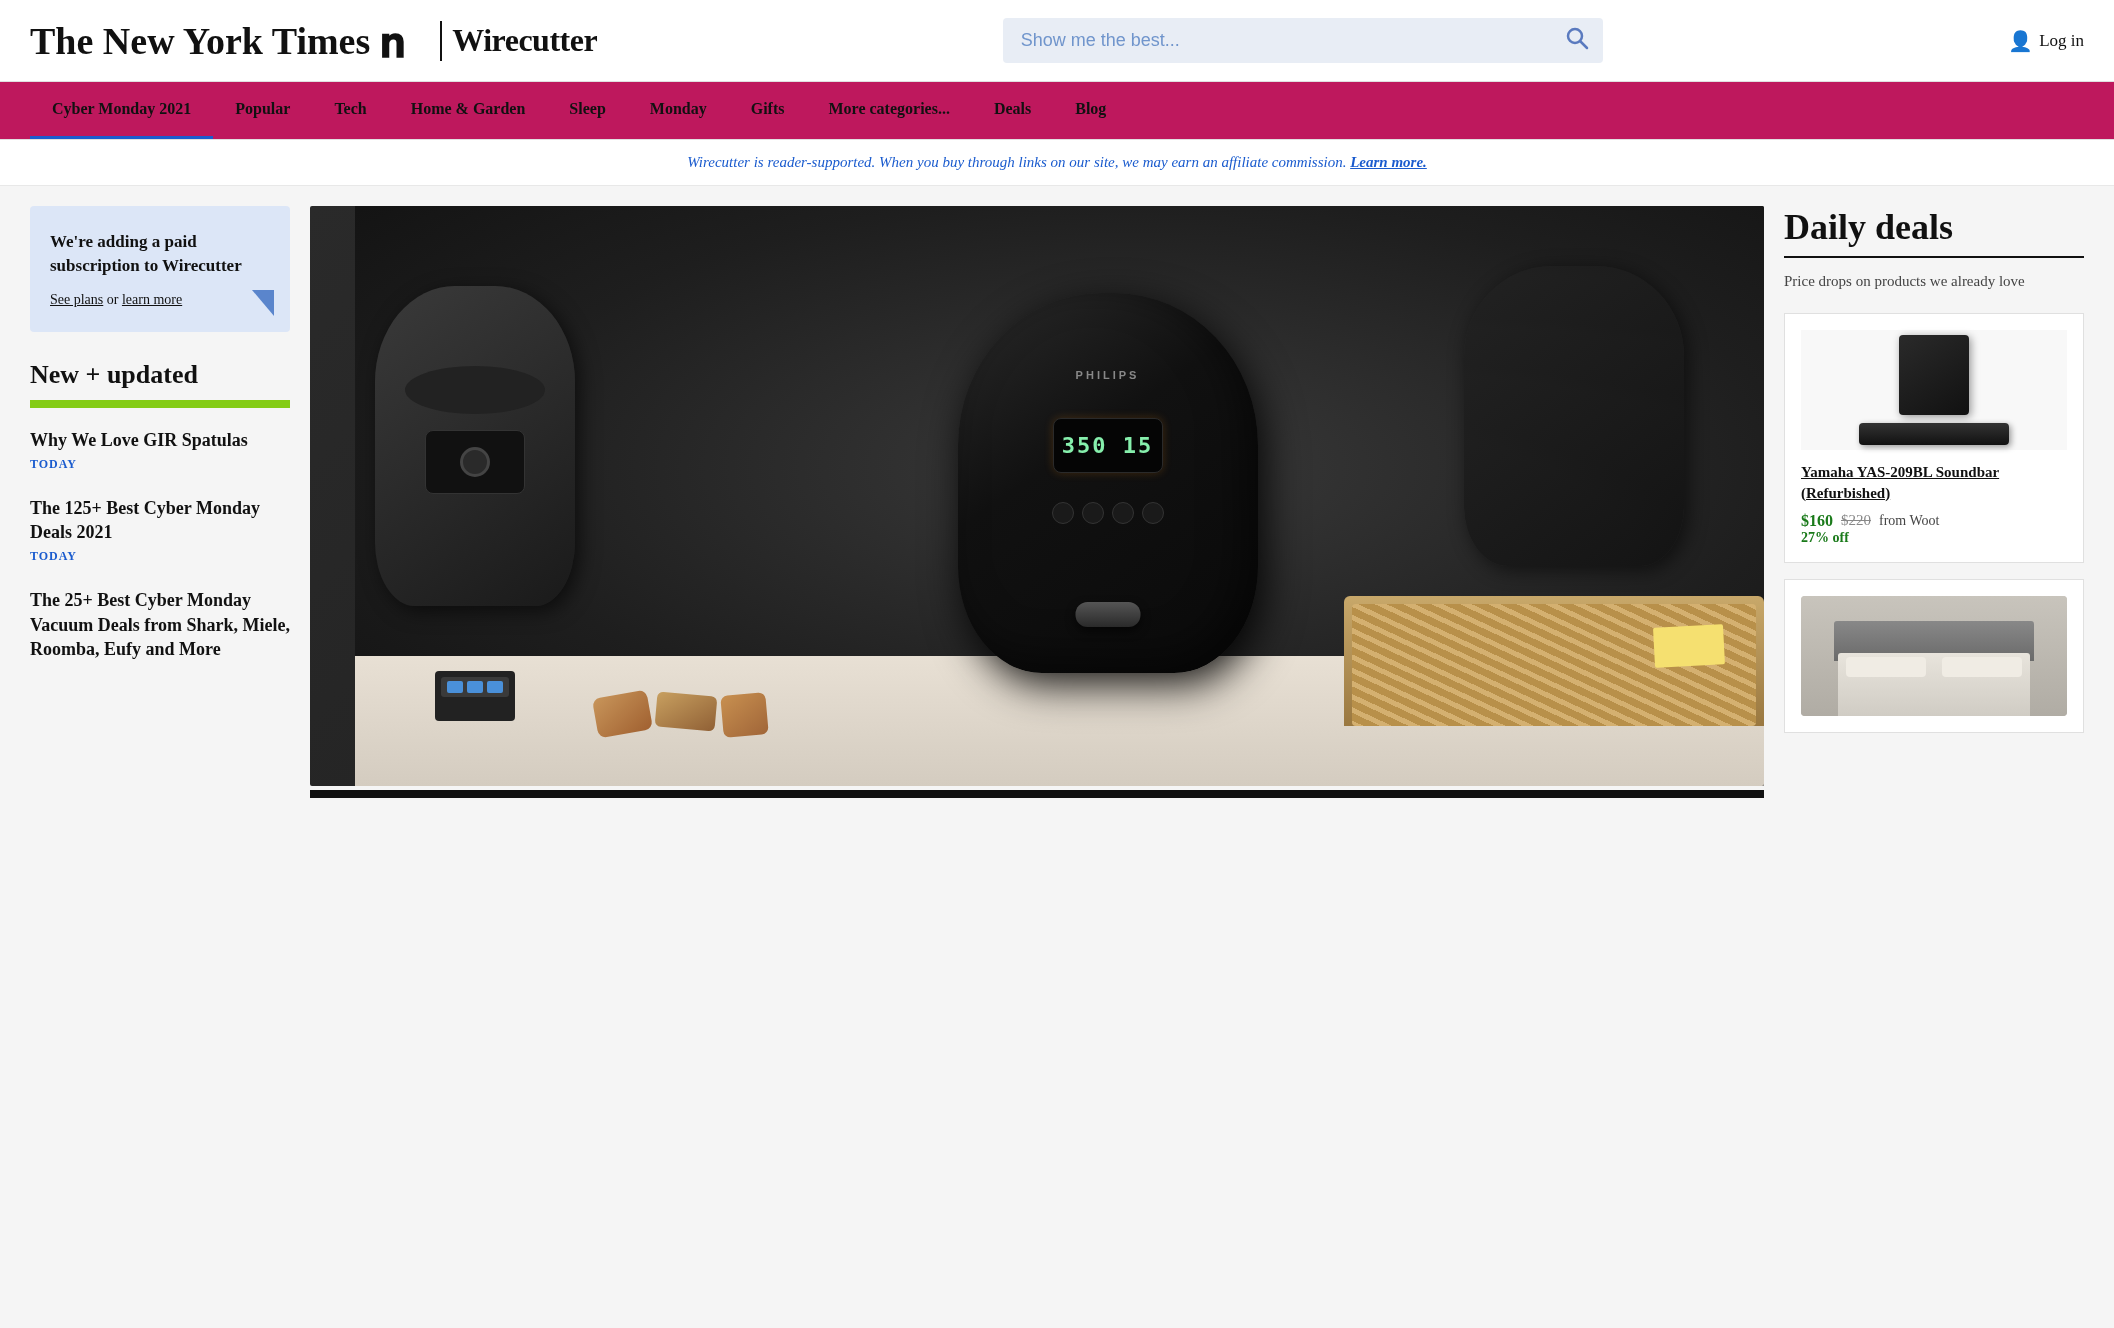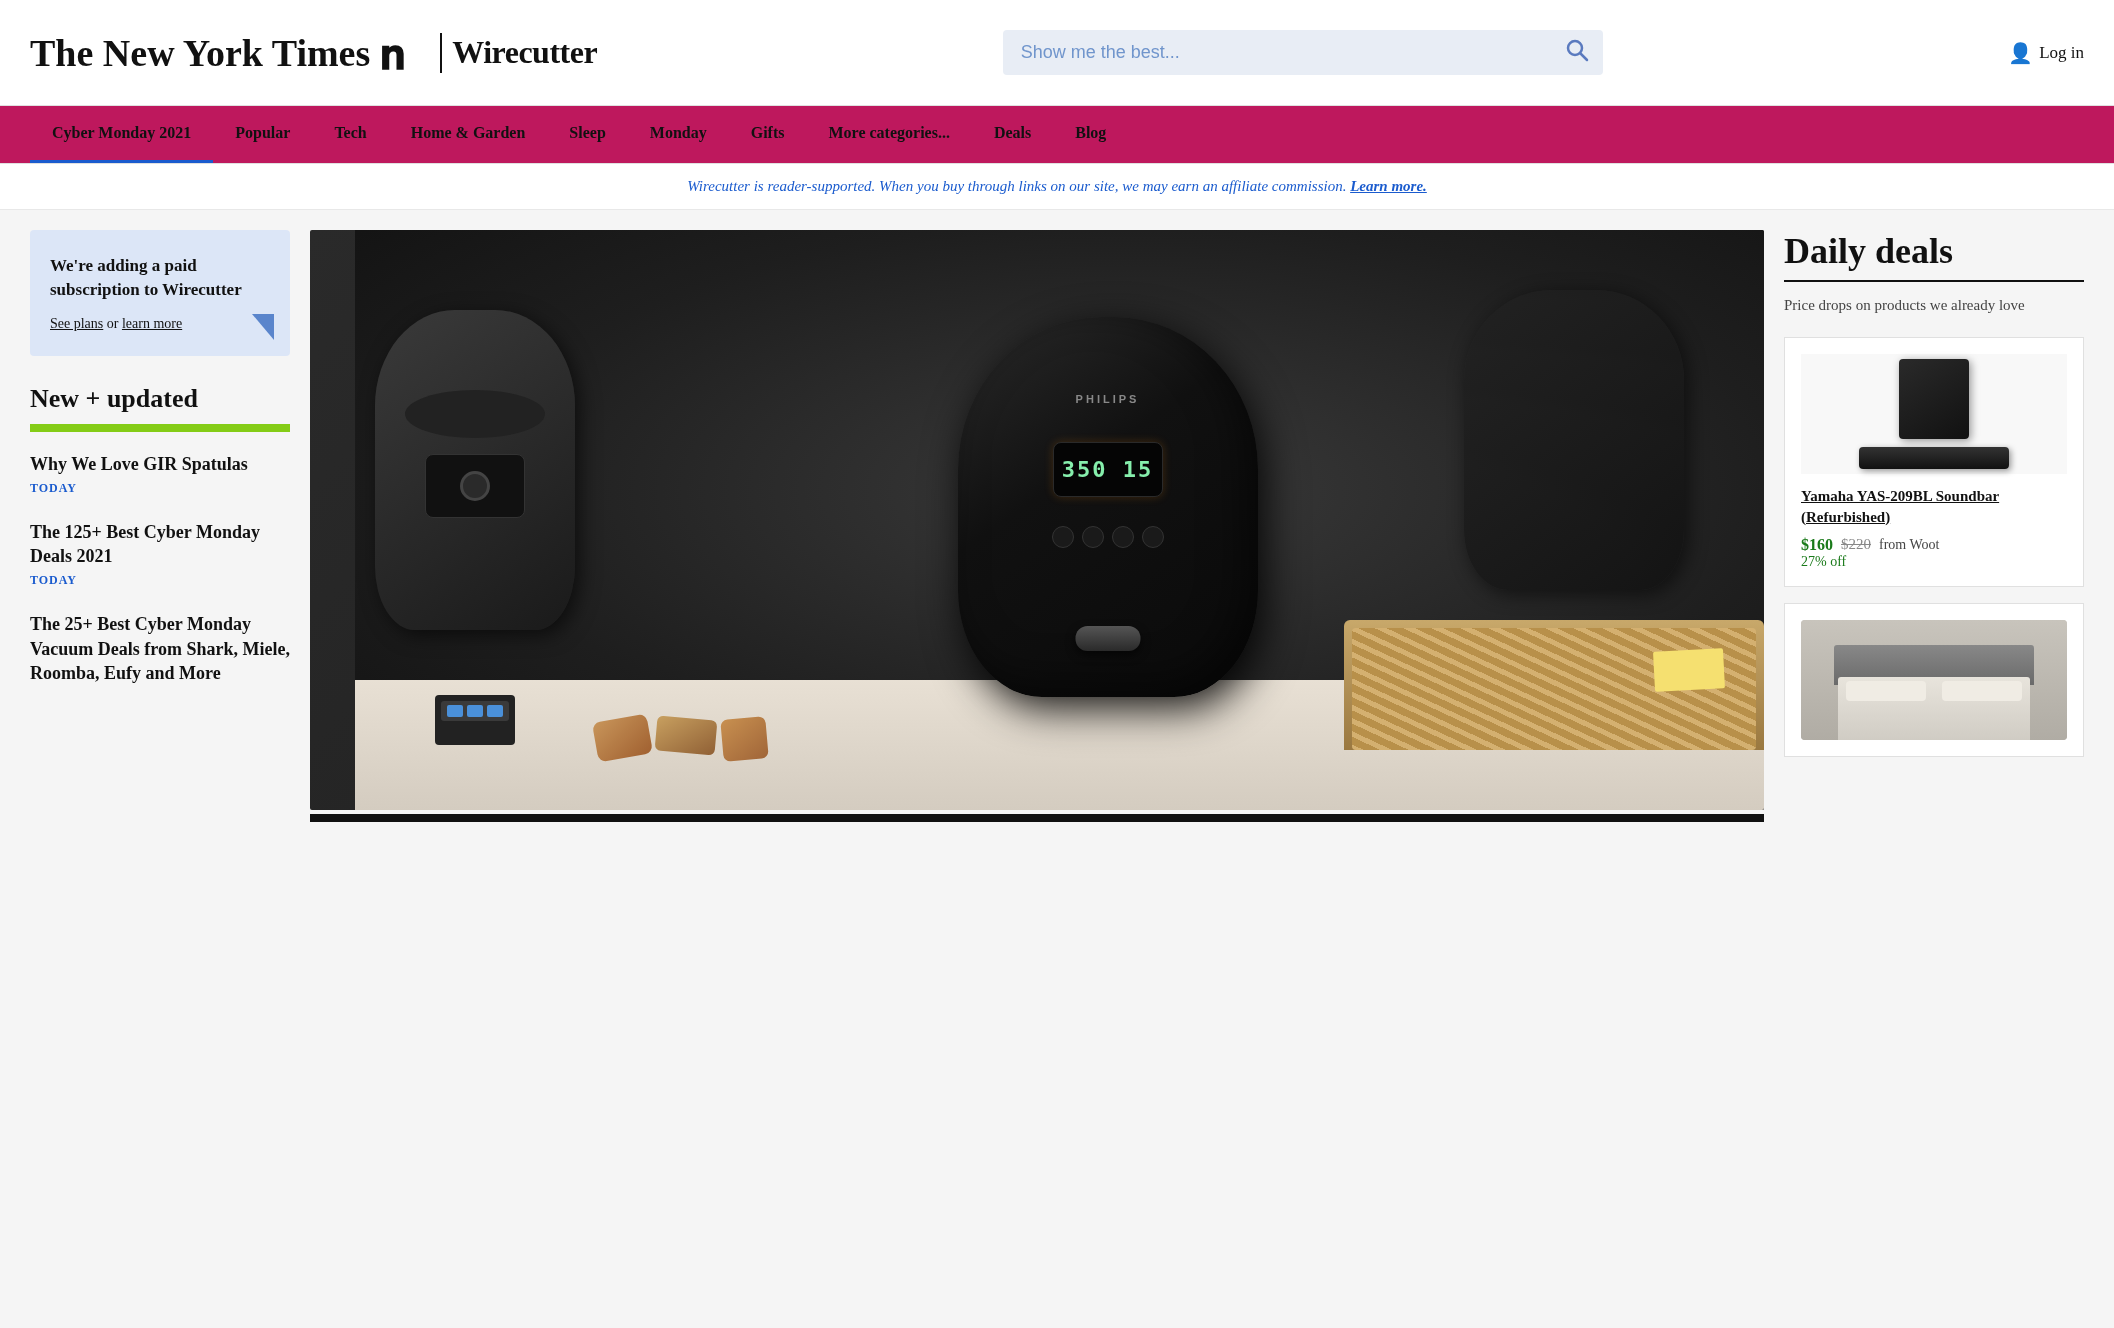--- a/index.html
+++ b/index.html
@@ -34,21 +34,21 @@
     }
     .wirecutter-text {
       font-size: 32px;
       font-weight: bold;
       font-family: Georgia, serif;
       letter-spacing: -0.5px;
     }
     .search-area {
       flex: 1;
       max-width: 600px;
-      margin: 16px 40px;
+      margin: 4px 40px;
       position: relative;
     }
     .search-input {
       width: 100%;
       padding: 12px 50px 12px 18px;
       border: none;
       background: #e8edf5;
       border-radius: 4px;
       font-size: 18px;
       color: #5a7abf;
@@ -306,21 +306,21 @@
       color: #888;
       text-decoration: line-through;
     }
     .deal-source {
       color: #444;
       font-size: 14px;
     }
     .deal-discount {
       color: #1a7a1a;
       font-size: 14px;
-      font-weight: normal;
+      font-weight: bold;
     }
 
     
     .bed-img-container {
       width: 100%;
       height: 120px;
       background: linear-gradient(to bottom, #c8c4bc, #b8b4ac);
       border-radius: 4px;
       display: flex;
       align-items: flex-end;

